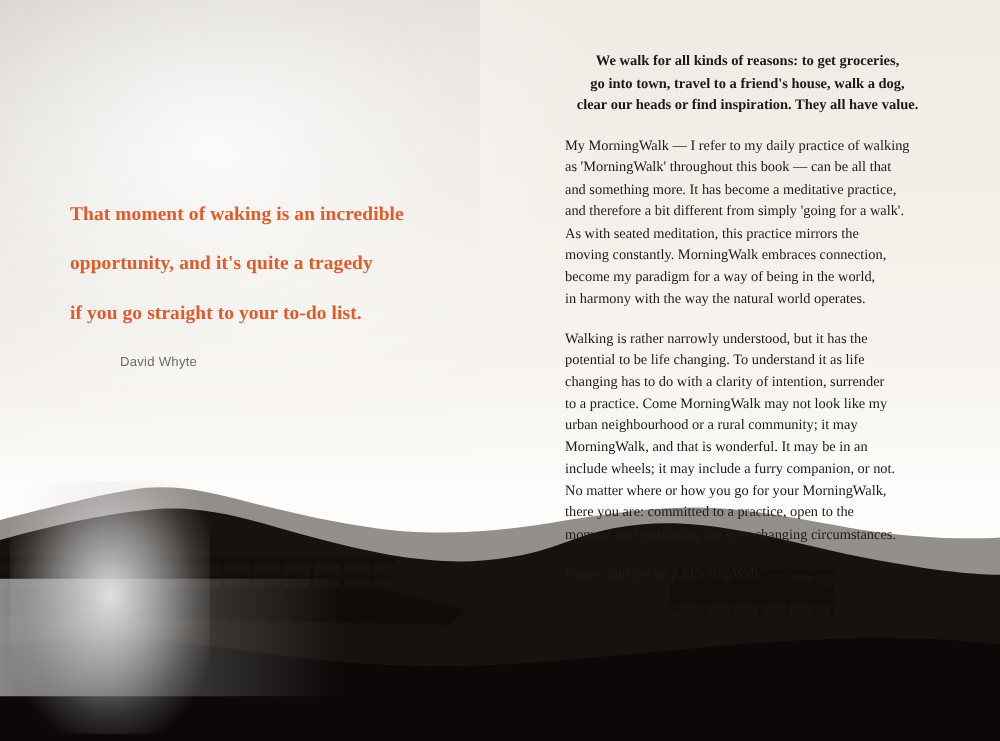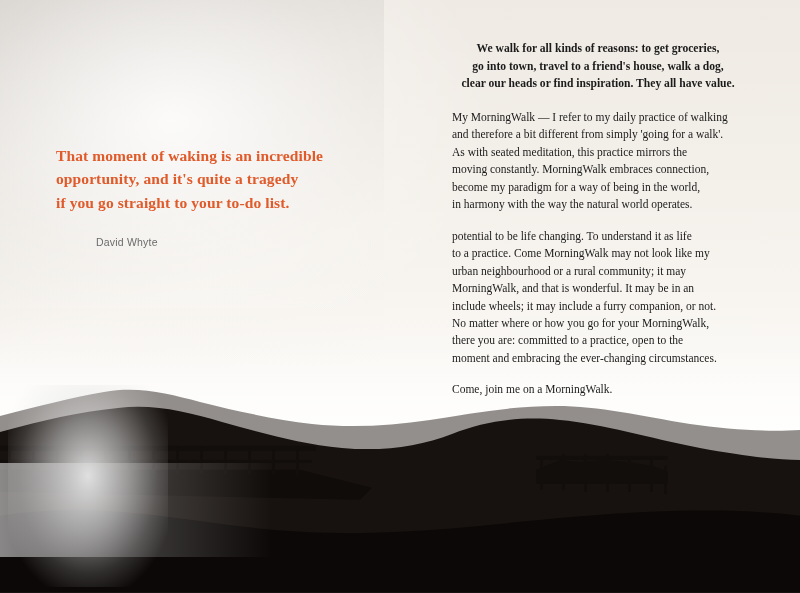--- a/index.html
+++ b/index.html
@@ -83,21 +83,21 @@
   }
   .pull-quote {
     margin: 0;
     font-family: "Liberation Serif", serif;
     font-size: 15.5px;
     line-height: 1.5;
     font-weight: 700;
     color: #e05a2a;
     letter-spacing: 0.1px;
   }
-  .pull-quote-line { display: block; }
+  .pull-quote-line { display: block; margin-top: 16px; }
   .attribution {
     margin: 22px 0 0 0;
     font-family: "Liberation Sans", sans-serif;
     font-size: 10.5px;
     color: #6b6b6b;
     letter-spacing: 0.2px;
     padding-left: 40px;
   }
 
   
@@ -192,29 +192,33 @@
   <div class="body-column">
 
     <p class="lead">
       <span class="l">We walk for all kinds of reasons: to get groceries,</span>
       <span class="l">go into town, travel to a friend's house, walk a dog,</span>
       <span class="l">clear our heads or find inspiration. They all have value.</span>
     </p>
 
     <p class="para">
       <span class="l">My MorningWalk — I refer to my daily practice of walking</span>
+      <span class="l">as 'MorningWalk' throughout this book — can be all that</span>
+      <span class="l">and something more. It has become a meditative practice,</span>
       <span class="l">and therefore a bit different from simply 'going for a walk'.</span>
       <span class="l">As with seated meditation, this practice mirrors the</span>
       <span class="l">moving constantly. MorningWalk embraces connection,</span>
       <span class="l">become my paradigm for a way of being in the world,</span>
       <span class="l">in harmony with the way the natural world operates.</span>
     </p>
 
     <p class="para">
+      <span class="l">Walking is rather narrowly understood, but it has the</span>
       <span class="l">potential to be life changing. To understand it as life</span>
+      <span class="l">changing has to do with a clarity of intention, surrender</span>
       <span class="l">to a practice. Come MorningWalk may not look like my</span>
       <span class="l">urban neighbourhood or a rural community; it may</span>
       <span class="l">MorningWalk, and that is wonderful. It may be in an</span>
       <span class="l">include wheels; it may include a furry companion, or not.</span>
       <span class="l">No matter where or how you go for your MorningWalk,</span>
       <span class="l">there you are: committed to a practice, open to the</span>
       <span class="l">moment and embracing the ever-changing circumstances.</span>
     </p>
 
     <p class="para last">

